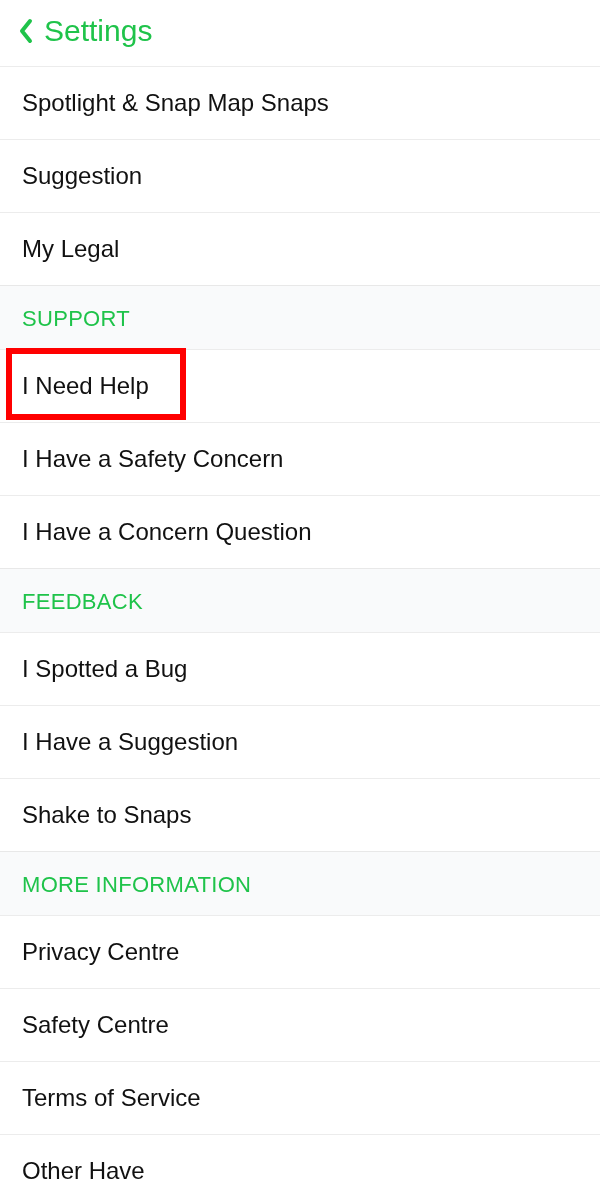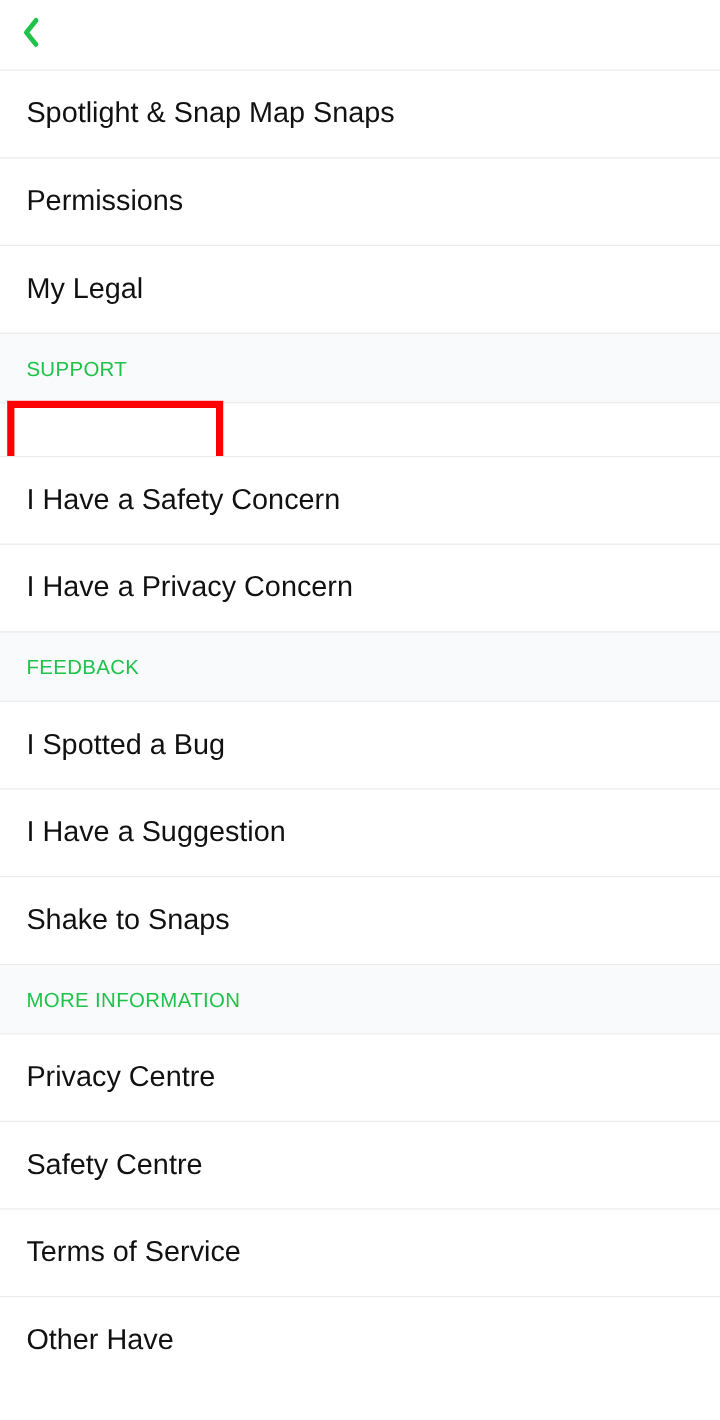--- a/index.html
+++ b/index.html
@@ -29,21 +29,21 @@
     }
     .header-title {
       color: #1fc34a;
       font-size: 30px;
       font-weight: 400;
     }
     .section-header {
       background: #f9fafb;
       padding: 20px 22px 17px 22px;
       color: #1fc34a;
-      font-size: 17px;
+      font-size: 22px;
       font-weight: 400;
       letter-spacing: 0.3px;
       border-top: 1px solid #e8e8e8;
     }
     .list-item {
       padding: 22px 22px;
       border-top: 1px solid #ececec;
       background: #ffffff;
       font-size: 24px;
       color: #111111;
@@ -67,43 +67,45 @@
   </style>
 </head>
 <body>
 
 <div class="header">
   <div class="back-chevron">
     <svg viewBox="0 0 16 26" fill="none" stroke="currentColor" stroke-width="4" stroke-linecap="round" stroke-linejoin="round">
       <polyline points="12,3 4,13 12,23"></polyline>
     </svg>
   </div>
+  <div class="header-title">Settings</div>
 </div>
 
 <div class="list-item">
   <span>Spotlight &amp; Snap Map Snaps</span>
 </div>
 <div class="list-item">
-  <span>Permissions</span>
+  <span>Suggestion</span>
 </div>
 <div class="list-item">
   <span>My Legal</span>
 </div>
 
 <div class="section-header">
   <span>SUPPORT</span>
 </div>
 <div class="list-item">
+  <span>I Need Help</span>
   <div class="highlight-box"></div>
 </div>
 <div class="list-item">
   <span>I Have a Safety Concern</span>
 </div>
 <div class="list-item">
-  <span>I Have a Privacy Concern</span>
+  <span>I Have a Concern Question</span>
 </div>
 
 <div class="section-header">
   <span>FEEDBACK</span>
 </div>
 <div class="list-item">
   <span>I Spotted a Bug</span>
 </div>
 <div class="list-item">
   <span>I Have a Suggestion</span>

